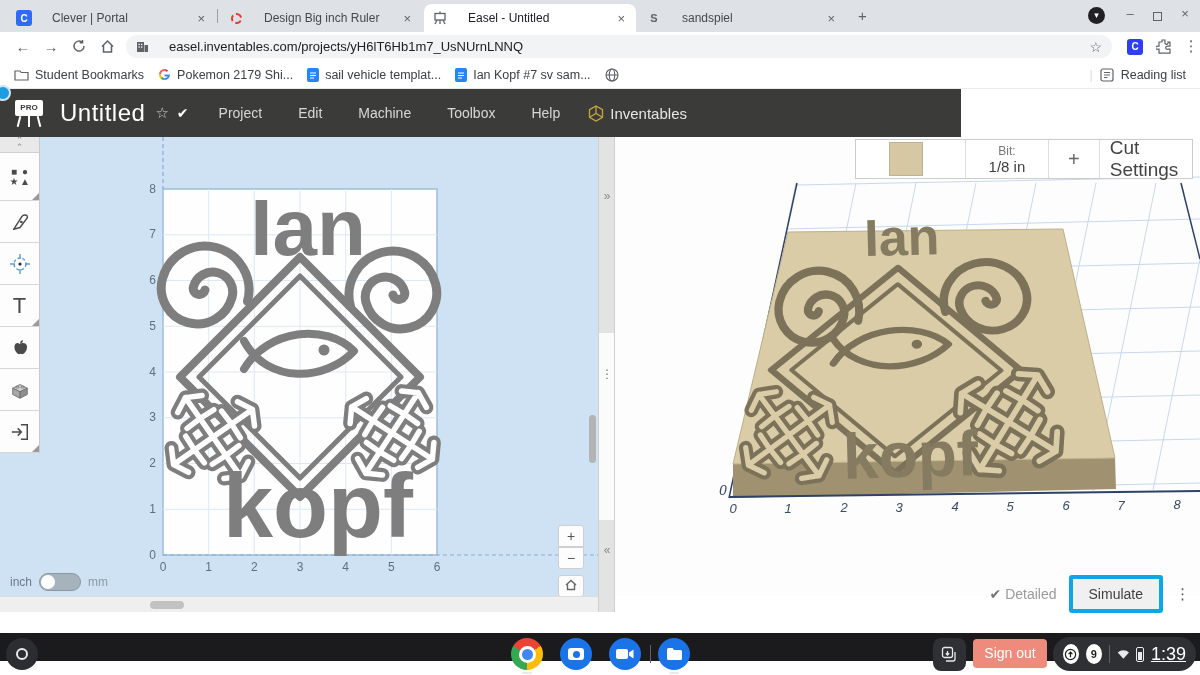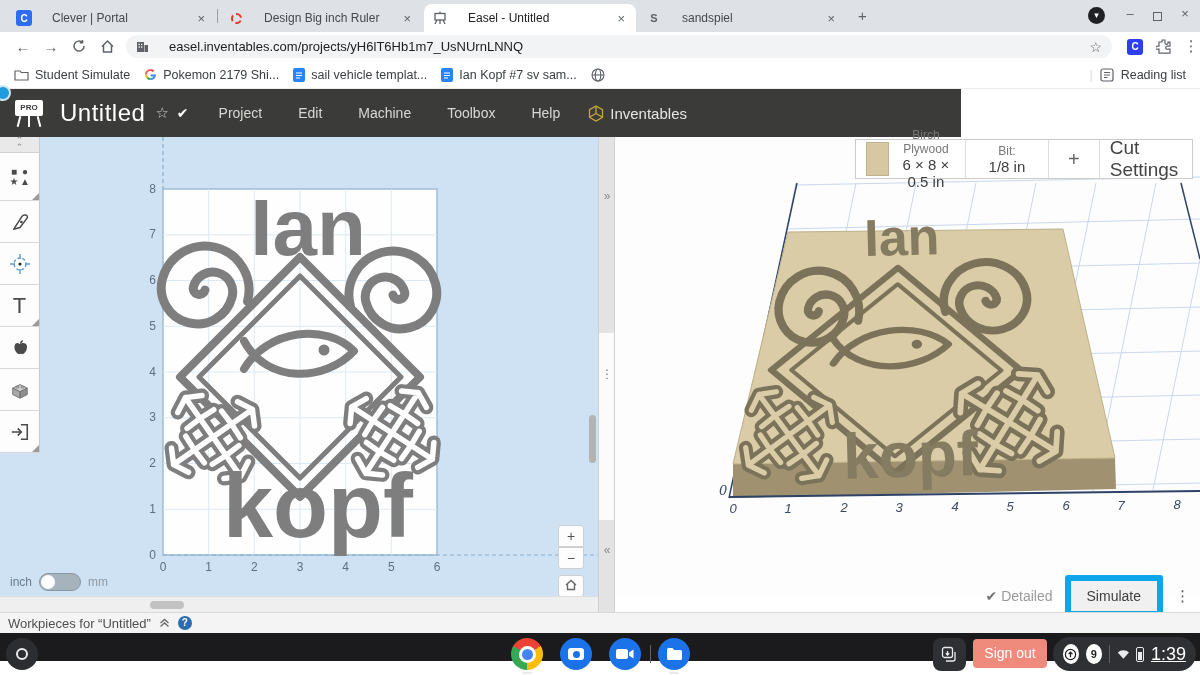--- a/index.html
+++ b/index.html
@@ -52,21 +52,21 @@
   .div-glyph { position:absolute; left:2px; width:12px; text-align:center; color:#8a8a8a; font-size:12px; }
 
   #panel3d { left:615px; top:137px; width:585px; height:459px; background:#fdfdfd; }
   #mat-header { position:absolute; left:240px; top:2px; width:338px; height:40px; background:#fff; border:1px solid #ccc; display:flex; }
   #mat-header .cell { border-right:1px solid #ddd; display:flex; align-items:center; justify-content:center; padding:0 10px; }
   .mat-name { font-size:12px; color:#777; text-align:center; }
   .mat-dims { font-size:15px; color:#3e3e3e; text-align:center; }
   #swatch { width:34px; height:34px; background:#d5c8a2; border:1px solid #bfb28c; margin-right:8px; }
   #view-controls { position:absolute; right:10px; top:438px; display:flex; align-items:center; gap:12px; }
   #detailed { font-size:14px; color:#9a9a9a; }
-  #simulate { background:#f0f0f0; border:6px solid #0ea5e9; border-radius:3px; font-size:14px; color:#3f3f3f; padding:7px 16px; }
+  #simulate { background:#f0f0f0; border:4px solid #0ea5e9; border-radius:3px; font-size:14px; color:#3f3f3f; padding:7px 16px; }
   #sim-menu { color:#555; font-size:15px; }
 
   #scrollstrip { left:0; top:596px; width:598px; height:16px; background:#efefef; border-top:1px solid #ddd; }
   #hscroll { position:absolute; left:150px; top:4px; width:34px; height:8px; background:#c2c2c2; border-radius:4px; }
   #vscroll { left:589px; top:552px; width:7px; height:48px; background:#b3b3b3; border-radius:4px; } 
   .zoombtn { position:absolute; left:558px; width:26px; height:22px; background:#fdfdfd; border:1px solid #cfcfcf; text-align:center; font-size:14px; color:#555; line-height:20px; }
 
   
   #wpbar { left:0; top:612px; width:1200px; height:21px; background:#f4f4f4; border-top:1px solid #d9d9d9; display:flex; align-items:center; font-size:13px; color:#4f4f4f; padding-left:8px; gap:8px; }
   #wp-help { width:14px; height:14px; border-radius:50%; background:#2b6cb0; color:#fff; font-size:10px; font-weight:bold; text-align:center; line-height:14px; }
@@ -162,21 +162,21 @@
         </svg>
     </div>
     <div class="navic" style="left:1180px;">⋮</div>
   </div>
 
   <div class="abs" id="bookmarks">
     <div class="bm">
       <svg width="15" height="12" viewBox="0 0 15 12">
           <path d="M1 2h5l1.2 1.5H14V11H1z" fill="none" stroke="#5f6368" stroke-width="1.2"></path>
         </svg>
-      <span class="lbl">Student Simulate</span>
+      <span class="lbl">Student Bookmarks</span>
     </div>
     <div class="bm">
       <svg width="13" height="13" viewBox="0 0 13 13">
         <path d="M6.5 1a5.5 5.5 0 0 1 3.8 1.5L8.8 4A3.5 3.5 0 0 0 6.5 3z" fill="#ea4335"></path>
         <path d="M2.7 2.5A5.5 5.5 0 0 0 1 6.5h2A3.5 3.5 0 0 1 6.5 3V1a5.5 5.5 0 0 0-3.8 1.5z" fill="#ea4335" opacity=".85"></path>
         <path d="M1 6.5a5.5 5.5 0 0 0 1.7 4L4.2 9A3.5 3.5 0 0 1 3 6.5z" fill="#fbbc05"></path>
         <path d="M2.7 10.5A5.5 5.5 0 0 0 6.5 12V10A3.5 3.5 0 0 1 4.2 9z" fill="#34a853"></path>
         <path d="M6.5 12a5.5 5.5 0 0 0 5.5-5.5H6.5v2h3.2A3.5 3.5 0 0 1 6.5 10z" fill="#4285f4"></path>
       </svg>
       <span class="lbl">Pokemon 2179 Shi...</span>
@@ -411,24 +411,20 @@
           <text x="506" y="373">7</text>
         <text x="562" y="372">8</text>
       </g>
       <text x="104" y="358" class="tick3d">0</text>
     </svg>
 
     
     <div id="mat-header">
       <div class="cell" style="flex:1.35;">
         <div id="swatch"></div>
-        <div>
-          <div class="mat-name">Birch Plywood</div>
-          <div class="mat-dims">6 × 8 × 0.5 in</div>
-        </div>
       </div>
       <div class="cell" style="flex:.95;flex-direction:column;">
         <div class="mat-name">Bit:</div>
         <div class="mat-dims">1/8 in</div>
       </div>
       <div class="cell" style="flex:.45;font-size:20px;color:#666;">+</div>
       <div class="cell" style="flex:1.1;border-right:none;font-size:19px;color:#444;">Cut Settings</div>
     </div>
 
     
@@ -494,29 +490,20 @@
           </g>
         </svg>
       <div class="fold"></div>
     </div>
   </div>
 
   <div class="abs" id="scrollstrip">
     <div id="hscroll"></div>
   </div>
 
-  <div class="abs" id="wpbar">
-    <span>Workpieces for “Untitled”</span>
-    <svg width="11" height="10" viewBox="0 0 11 10">
-        <g stroke="#6b6b6b" stroke-width="1.4" fill="none">
-          <path d="M1.5 5 5.5 1.5 9.5 5M1.5 8.5 5.5 5 9.5 8.5"></path>
-        </g>
-      </svg>
-    <span id="wp-help">?</span>
-  </div>
 
   <div class="abs" id="shelf">
     <div class="appdot" style="left:6px;background:#2c2d31;display:flex;align-items:center;justify-content:center;">
       <span style="width:12px;height:12px;border:2.5px solid #e8eaed;border-radius:50%;display:block;"></span>
     </div>
     <div class="appdot" style="left:511px;background:conic-gradient(from -60deg,#ea4335 0 120deg,#fbbc05 120deg 240deg,#34a853 240deg 360deg);display:flex;align-items:center;justify-content:center;">
       <span style="width:17px;height:17px;background:#fff;border-radius:50%;display:flex;align-items:center;justify-content:center;">
           <span style="width:11px;height:11px;background:#4285f4;border-radius:50%;display:block;"></span>
         </span>
     </div>

